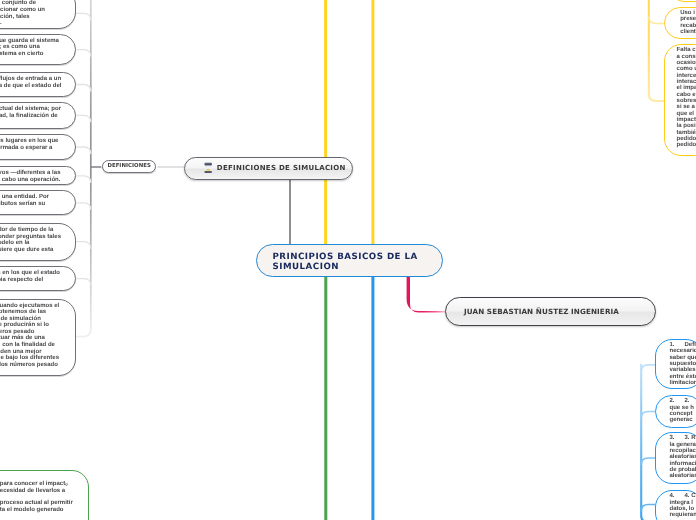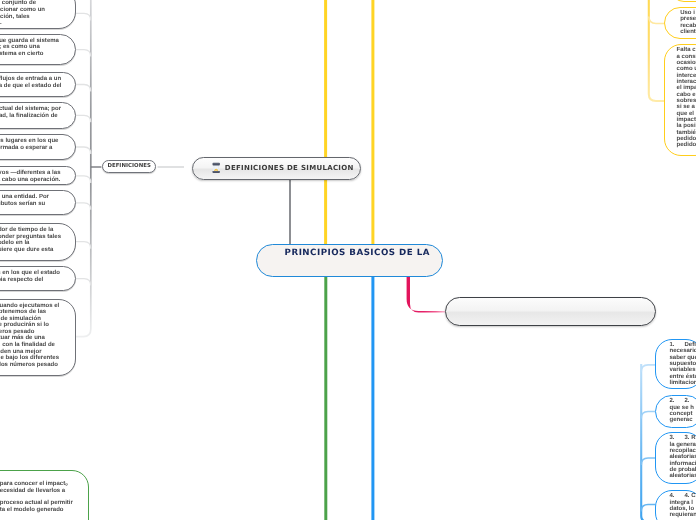--- a/index.html
+++ b/index.html
@@ -2,21 +2,21 @@
 <html><head>
 <meta charset="utf-8">
 <title>PRINCIPIOS BASICOS DE LA SIMULACION</title>
 <style>
   html,body{margin:0;padding:0;background:#ffffff;}
   body{width:696px;height:520px;overflow:hidden;position:relative;
        font-family:"Liberation Sans",sans-serif;
        -webkit-font-smoothing:antialiased;text-rendering:geometricPrecision;}
   #canvas{position:absolute;left:0;top:0;width:696px;height:520px;background:#fff;}
   svg#edges{position:absolute;left:0;top:0;}
-  .node{position:absolute;box-sizing:border-box;display:flex;flex-direction:row;
+  .node{position:absolute;box-sizing:border-box;display:flex;flex-direction:column;
         justify-content:center;}
   .ln{display:block;white-space:pre;}
 
   .leaf{background:#ffffff;border:1px solid #6f7177;border-radius:17px;color:#4a4a4a;
         font-size:6px;font-weight:bold;line-height:6.57px;letter-spacing:0.02px;
         box-shadow:0 1px 0 rgba(0,0,0,0.16);overflow:visible;}
   .leaf .tb{position:absolute;display:flex;flex-direction:column;justify-content:flex-start;
         top:3px;}
 
   .pill-sm{background:#ffffff;border:1px solid #70737a;border-radius:999px;color:#3d3d3d;
@@ -117,30 +117,32 @@
   <path d="M641.2,364 L641.2,516 Q641.2,522 648,522" fill="none" stroke="url(#gBlu)" stroke-width="2.1"></path>
   <path d="M655,364.8 L648,364.8 Q641.2,364.8 641.2,371.8" fill="none" stroke="#BFE0FA" stroke-width="1.7"></path>
   <path d="M655,411.5 L648,411.5 Q641.2,411.5 641.2,418.5" fill="none" stroke="#9FD1F7" stroke-width="1.7"></path>
   <path d="M655,458 L648,458 Q641.2,458 641.2,465" fill="none" stroke="#7FC2F5" stroke-width="1.7"></path>
   <path d="M655,504.5 L648,504.5 Q641.2,504.5 641.2,511.5" fill="none" stroke="#66B6F2" stroke-width="1.7"></path>
  </g>
 </svg>
 
 <div class="node central" style="left:256px;top:244px;width:187px;height:33px;">
   <span class="ln">PRINCIPIOS BASICOS DE LA</span>
+  <span class="ln">SIMULACION</span>
 </div>
 
 <div class="node author" style="left:445px;top:296.5px;width:211px;height:29px;">
+  <span class="ln">JUAN SEBASTIAN ÑUSTEZ INGENIERIA</span>
 </div>
 
 <div class="node pill-sm" style="left:101.9px;top:159.9px;width:54.5px;height:13.2px;">
   <span class="ln">DEFINICIONES</span>
 </div>
 
-<div class="node pill-grad" style="left:192px;top:156.5px;width:168.5px;height:23px;padding-left:13px;text-align:center;">
+<div class="node pill-grad" style="left:184px;top:156.5px;width:168.5px;height:23px;padding-left:13px;text-align:center;">
   <svg class="hg" viewBox="0 0 17 24">
     <rect x="2.6" y="6.2" width="11.8" height="13.0" fill="#eef3f8"></rect>
     <rect x="3.4" y="6.2" width="1.2" height="13.0" fill="#dfe8f1"></rect>
     <rect x="12.4" y="6.2" width="1.2" height="13.0" fill="#dfe8f1"></rect>
     <rect x="1.0" y="1.6" width="15" height="5.4" rx="1.8" fill="#4d5467"></rect>
     <rect x="2.0" y="2.2" width="13" height="1.5" rx="0.7" fill="#646b7e"></rect>
     <path d="M4.4,19.2 C4.4,15.8 6.2,13.8 8.5,13.8 C10.8,13.8 12.6,15.8 12.6,19.2 Z" fill="#eeb93a"></path>
     <path d="M5.4,19.2 C5.4,16.6 6.8,15.0 8.5,15.0 C10.2,15.0 11.6,16.6 11.6,19.2 Z" fill="#f6d277"></path>
     <rect x="1.0" y="18.4" width="15" height="4.0" rx="1.6" fill="#4d5467"></rect>
     <rect x="1.0" y="18.4" width="15" height="1.4" rx="0.7" fill="#5e6578"></rect>

